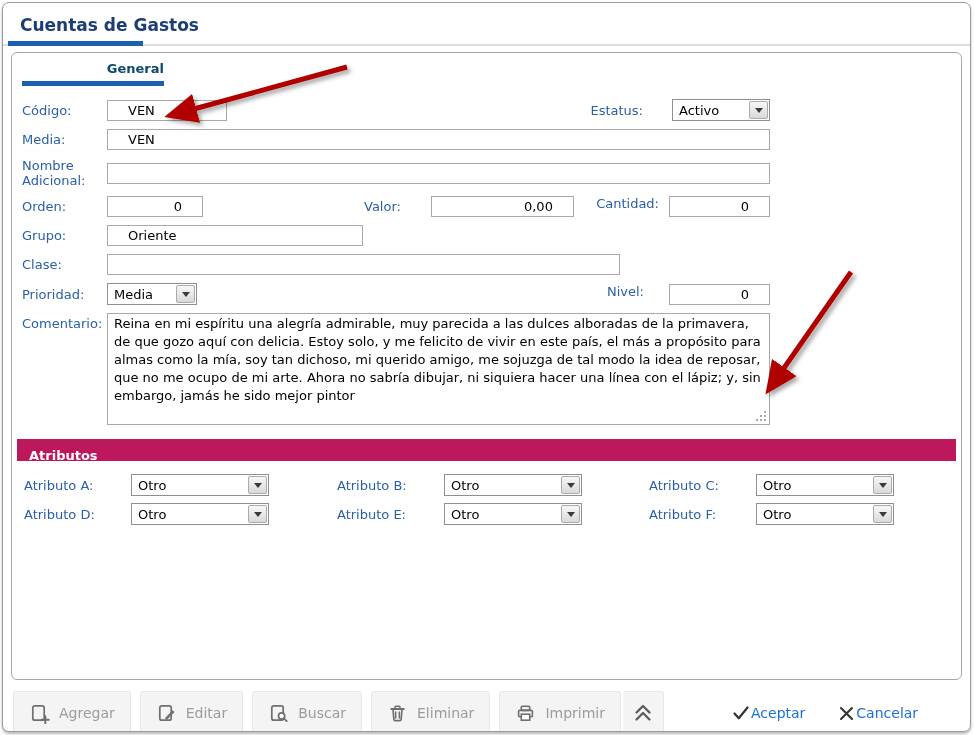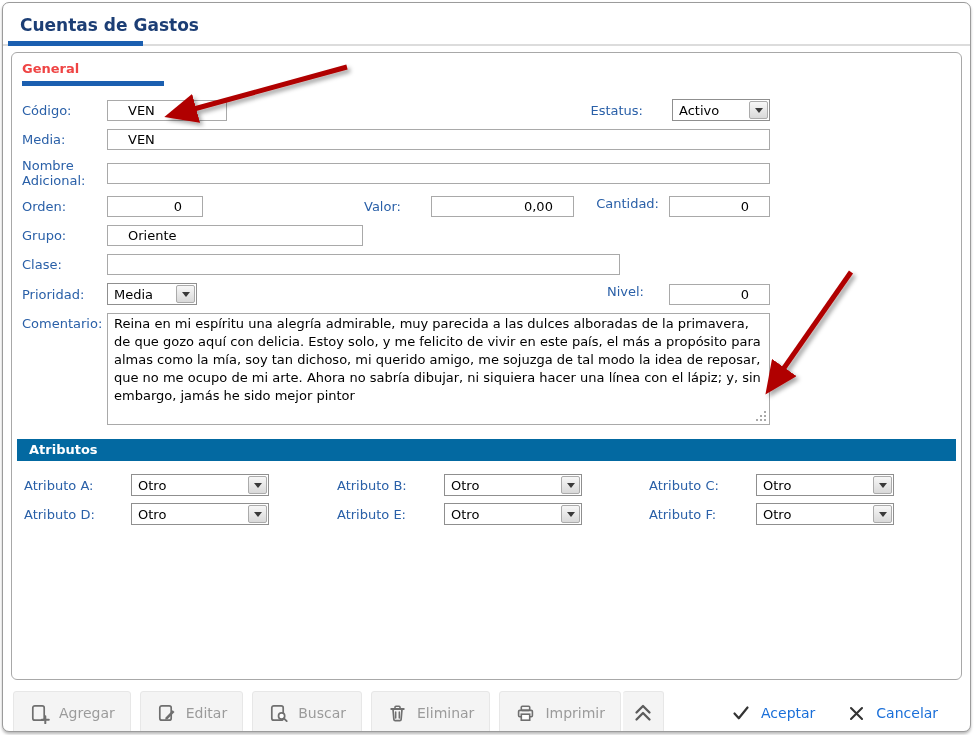--- a/index.html
+++ b/index.html
@@ -32,22 +32,22 @@
   
   .panel {
     margin: 5px 8px 0 8px;
     height: 628px;
     border: 1px solid #a8a8a8;
     border-radius: 6px;
     background: #fff;
   }
   .tab {
     margin: 8px 0 0 10px; width: 142px;
-    text-align: left;
-    color: #ef4444; font-weight: bold; font-size: 13px;
+    text-align: right;
+    color: #0c4a6e; font-weight: bold; font-size: 13px;
     padding-bottom: 5px;
     border-bottom: 5px solid #1b5fb0;
   }
 
   
   .form { margin: 13px 0 0 10px; width: 748px; }
   .row { display: flex; align-items: center; margin-bottom: 8px; }
   .row.top { align-items: flex-start; }
   .lbl { width: 85px; flex: none; color: #2a60a8; font-size: 13px; line-height: 15px; }
   .inline-lbl { flex: none; color: #2a60a8; font-size: 13px; }
@@ -82,23 +82,23 @@
     width: 663px; height: 112px;
     border: 1px solid #a9a9a9; background:#fff;
     font: 13px/18px "DejaVu Sans", sans-serif;
     padding: 1px 6px; color:#000; resize: none; outline: none;
     overflow: hidden; display:block;
   }
 
   
   .attr-bar {
     margin: 14px 5px 0 5px; height: 22px;
-    background: #0369a1; color: #fff;
+    background: #be185d; color: #fff;
     font-size: 13px; font-weight: bold;
-    padding: 3px 0 0 12px;
+    padding: 9px 0 0 12px;
   }
   .attr-row { display: flex; align-items: center; margin: 13px 0 0 12px; }
   .attr-row + .attr-row { margin-top: 7px; }
   .attr-lbl { width: 107px; flex: none; color: #2a60a8; font-size: 13px; }
   .attr-gap1 { width: 68px; flex: none; }
   .attr-gap2 { width: 67px; flex: none; }
   .dd-attr { width: 138px; }
 
   
   .toolbar {
@@ -107,21 +107,21 @@
   }
   .tbtn {
     display: flex; align-items: center; gap: 9px;
     height: 44px; padding: 0 15px;
     background: #f4f4f4; border: 1px solid #e7e7e7; border-radius: 3px;
     color: #9b9b9b; font-size: 14px;
     margin-right: 9px; cursor: default; white-space: nowrap;
   }
   .tbtn.chev { padding: 0 8px; margin-left: -7px; border-left: none; }
   .link-btn {
-    display: flex; align-items: center; gap: 10px;
+    display: flex; align-items: center; 
     color: #1a6fd9; font-size: 14px; cursor: default; white-space: nowrap;
   }
   .link-accept { margin-left: 58px; }
   .link-cancel { margin-left: 32px; }
   .ticon { flex: none; display: block; }
 
   
   .overlay { position: absolute; inset: 0; pointer-events: none; }
 </style>
 </head>

